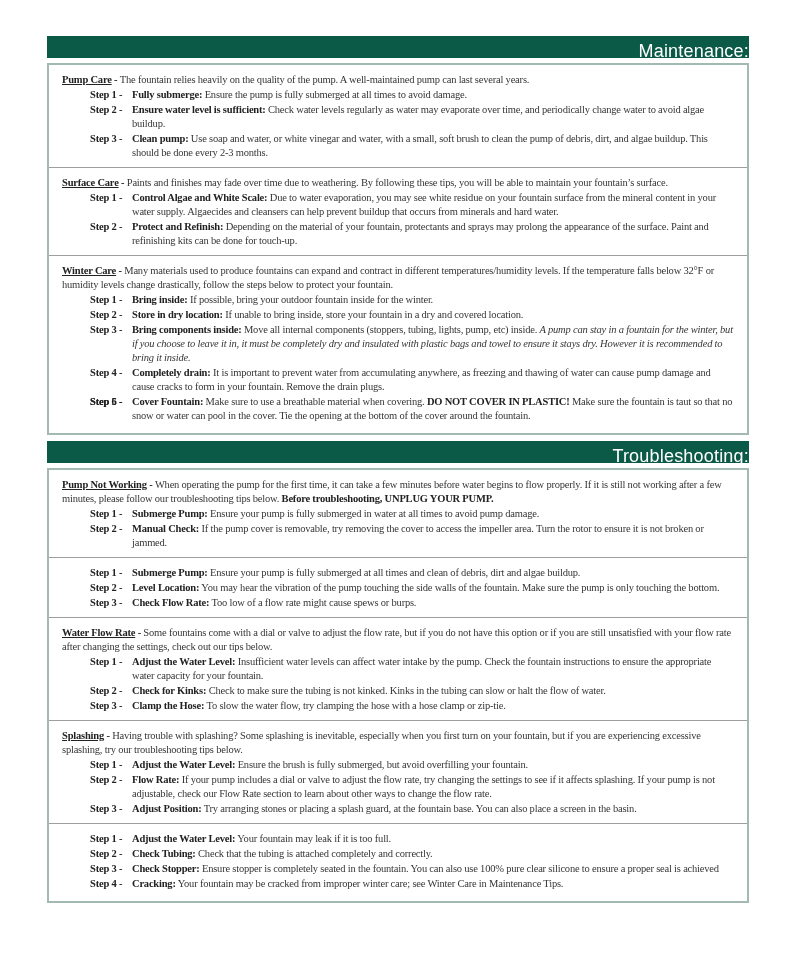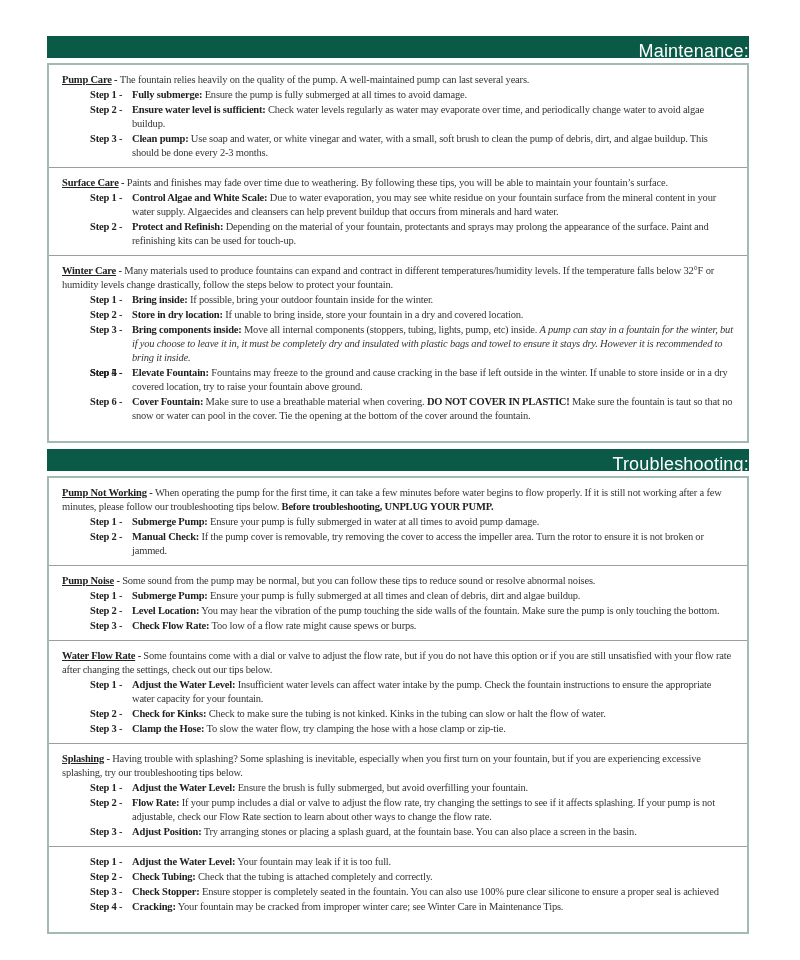--- a/index.html
+++ b/index.html
@@ -26,21 +26,21 @@
     font-size: 18px;
     line-height: 30px;
     text-align: right;
     letter-spacing: 0.2px;
     margin-bottom: 5px;
   }
   .box-content {
     box-sizing: border-box;
     border: 2px solid #a3bab1;
     background: #ffffff;
-    padding: 8px 13px 18px 13px;
+    padding: 8px 13px 10px 13px;
     font-size: 10.5px;
     letter-spacing: -0.2px;
     line-height: 14px;
   }
   .box-content.m { min-height: 372px; margin-bottom: 6px; }
   .box-content.t { min-height: 426px; }
   .intro { margin: 0; }
   .sec-head {
     font-weight: bold;
     color: #222222;
@@ -80,42 +80,41 @@
       <span>Maintenance:</span>
     </div>
     <div class="box-content m">
         <p class="intro"><span class="sec-head">Pump Care</span><span class="hsep"> - </span><span>The fountain relies heavily on the quality of the pump. A well-maintained pump can last several years.</span></p>
         <div class="step"><span class="step-num">Step 1 -</span><span class="step-text"><span class="seg-b ">Fully submerge:</span><span> Ensure the pump is fully submerged at all times to avoid damage.</span></span></div>
         <div class="step"><span class="step-num">Step 2 -</span><span class="step-text"><span class="seg-b ">Ensure water level is sufficient:</span><span> Check water levels regularly as water may evaporate over time, and periodically change water to avoid algae buildup.</span></span></div>
         <div class="step"><span class="step-num">Step 3 -</span><span class="step-text"><span class="seg-b ">Clean pump:</span><span> Use soap and water, or white vinegar and water, with a small, soft brush to clean the pump of debris, dirt, and algae buildup. This should be done every 2-3 months.</span></span></div>
         <div class="divider"></div>
         <p class="intro"><span class="sec-head">Surface Care</span><span class="hsep"> - </span><span>Paints and finishes may fade over time due to weathering. By following these tips, you will be able to maintain your fountain’s surface.</span></p>
         <div class="step"><span class="step-num">Step 1 -</span><span class="step-text"><span class="seg-b ">Control Algae and White Scale:</span><span> Due to water evaporation, you may see white residue on your fountain surface from the mineral content in your water supply. Algaecides and cleansers can help prevent buildup that occurs from minerals and hard water.</span></span></div>
-        <div class="step"><span class="step-num">Step 2 -</span><span class="step-text"><span class="seg-b ">Protect and Refinish:</span><span> Depending on the material of your fountain, protectants and sprays may prolong the appearance of the surface. Paint and refinishing kits can be used for touch-up.</span></span></div>
+        <div class="step"><span class="step-num">Step 2 -</span><span class="step-text"><span class="seg-b ">Protect and Refinish:</span><span> Depending on the material of your fountain, protectants and sprays may prolong the appearance of the surface. Paint and refinishing kits can be done for touch-up.</span></span></div>
         <div class="divider"></div>
         <p class="intro"><span class="sec-head">Winter Care</span><span class="hsep"> - </span><span>Many materials used to produce fountains can expand and contract in different temperatures/humidity levels. If the temperature falls below 32°F or humidity levels change drastically, follow the steps below to protect your fountain.</span></p>
         <div class="step"><span class="step-num">Step 1 -</span><span class="step-text"><span class="seg-b ">Bring inside:</span><span> If possible, bring your outdoor fountain inside for the winter.</span></span></div>
         <div class="step"><span class="step-num">Step 2 -</span><span class="step-text"><span class="seg-b ">Store in dry location:</span><span> If unable to bring inside, store your fountain in a dry and covered location.</span></span></div>
         <div class="step"><span class="step-num">Step 3 -</span><span class="step-text"><span class="seg-b ">Bring components inside:</span><span> Move all internal components (stoppers, tubing, lights, pump, etc) inside. </span><span class="seg-i">A pump can stay in a fountain for the winter, but if you choose to leave it in, it must be completely dry and insulated with plastic bags and towel to ensure it stays dry. However it is recommended to bring it inside.</span></span></div>
-        <div class="step"><span class="step-num">Step 4 -</span></div>
-        <div class="step"><span class="step-num">Step 5 -</span><span class="step-text"><span class="seg-b ">Elevate Fountain:</span><span> Fountains may freeze to the ground and cause cracking in the base if left outside in the winter. If unable to store inside or in a dry covered location, try to raise your fountain above ground.</span></span></div>
+        <div class="step"><span class="step-num">Step 4 -</span><span class="step-text"><span class="seg-b ">Completely drain:</span><span> It is important to prevent water from accumulating anywhere, as freezing and thawing of water can cause pump damage and cause cracks to form in your fountain. Remove the drain plugs.</span></span></div>
+        <div class="step"><span class="step-num">Step 5 -</span></div>
         <div class="step"><span class="step-num">Step 6 -</span><span class="step-text"><span class="seg-b ">Cover Fountain:</span><span> Make sure to use a breathable material when covering. </span><span class="seg-b ">DO NOT COVER IN PLASTIC!</span><span> Make sure the fountain is taut so that no snow or water can pool in the cover. Tie the opening at the bottom of the cover around the fountain.</span></span></div>
       </div>
   </div>
 
   <div>
     <div class="title-bar">
       <span>Troubleshooting:</span>
     </div>
     <div class="box-content t">
         <p class="intro"><span class="sec-head">Pump Not Working</span><span class="hsep"> - </span><span>When operating the pump for the first time, it can take a few minutes before water begins to flow properly. If it is still not working after a few minutes, please follow our troubleshooting tips below. </span><span class="seg-b ">Before troubleshooting, UNPLUG YOUR PUMP.</span></p>
         <div class="step"><span class="step-num">Step 1 -</span><span class="step-text"><span class="seg-b ">Submerge Pump:</span><span> Ensure your pump is fully submerged in water at all times to avoid pump damage.</span></span></div>
         <div class="step"><span class="step-num">Step 2 -</span><span class="step-text"><span class="seg-b ">Manual Check:</span><span> If the pump cover is removable, try removing the cover to access the impeller area. Turn the rotor to ensure it is not broken or jammed.</span></span></div>
         <div class="divider"></div>
-        <p class="intro"><span class="sec-head">Pump Noise</span><span class="hsep"> - </span><span>Some sound from the pump may be normal, but you can follow these tips to reduce sound or resolve abnormal noises.</span></p>
         <div class="step"><span class="step-num">Step 1 -</span><span class="step-text"><span class="seg-b ">Submerge Pump:</span><span> Ensure your pump is fully submerged at all times and clean of debris, dirt and algae buildup.</span></span></div>
         <div class="step"><span class="step-num">Step 2 -</span><span class="step-text"><span class="seg-b ">Level Location:</span><span> You may hear the vibration of the pump touching the side walls of the fountain. Make sure the pump is only touching the bottom.</span></span></div>
         <div class="step"><span class="step-num">Step 3 -</span><span class="step-text"><span class="seg-b ">Check Flow Rate:</span><span> Too low of a flow rate might cause spews or burps.</span></span></div>
         <div class="divider"></div>
         <p class="intro"><span class="sec-head">Water Flow Rate</span><span class="hsep"> - </span><span>Some fountains come with a dial or valve to adjust the flow rate, but if you do not have this option or if you are still unsatisfied with your flow rate after changing the settings, check out our tips below.</span></p>
         <div class="step"><span class="step-num">Step 1 -</span><span class="step-text"><span class="seg-b ">Adjust the Water Level:</span><span> Insufficient water levels can affect water intake by the pump. Check the fountain instructions to ensure the appropriate water capacity for your fountain.</span></span></div>
         <div class="step"><span class="step-num">Step 2 -</span><span class="step-text"><span class="seg-b ">Check for Kinks:</span><span> Check to make sure the tubing is not kinked. Kinks in the tubing can slow or halt the flow of water.</span></span></div>
         <div class="step"><span class="step-num">Step 3 -</span><span class="step-text"><span class="seg-b ">Clamp the Hose:</span><span> To slow the water flow, try clamping the hose with a hose clamp or zip-tie.</span></span></div>
         <div class="divider"></div>
         <p class="intro"><span class="sec-head">Splashing</span><span class="hsep"> - </span><span>Having trouble with splashing? Some splashing is inevitable, especially when you first turn on your fountain, but if you are experiencing excessive splashing, try our troubleshooting tips below.</span></p>

